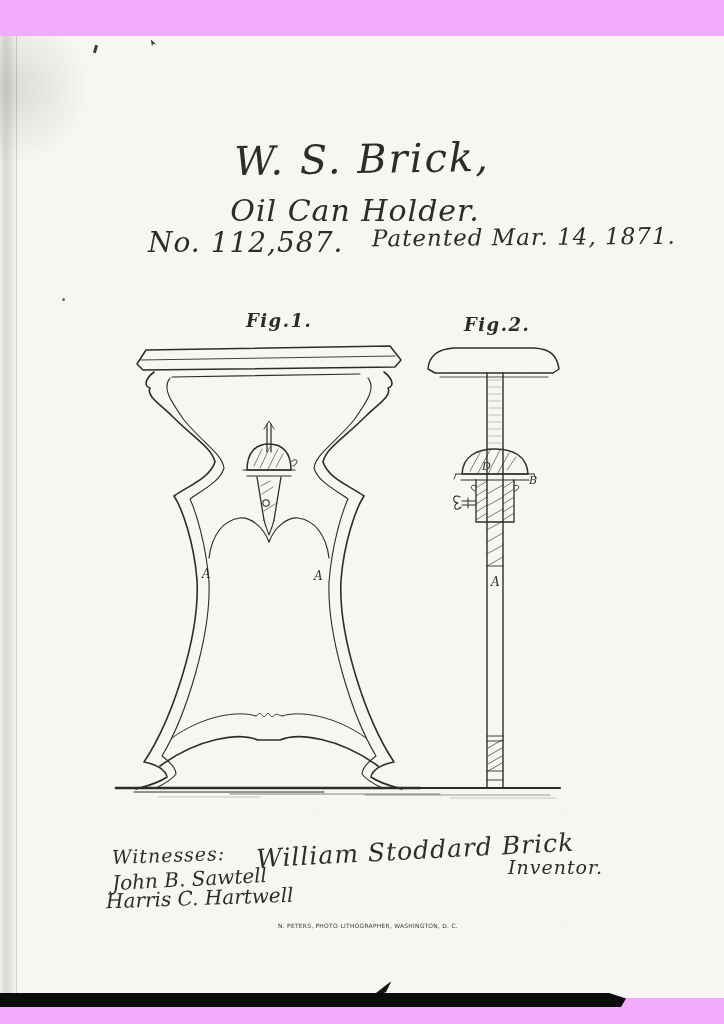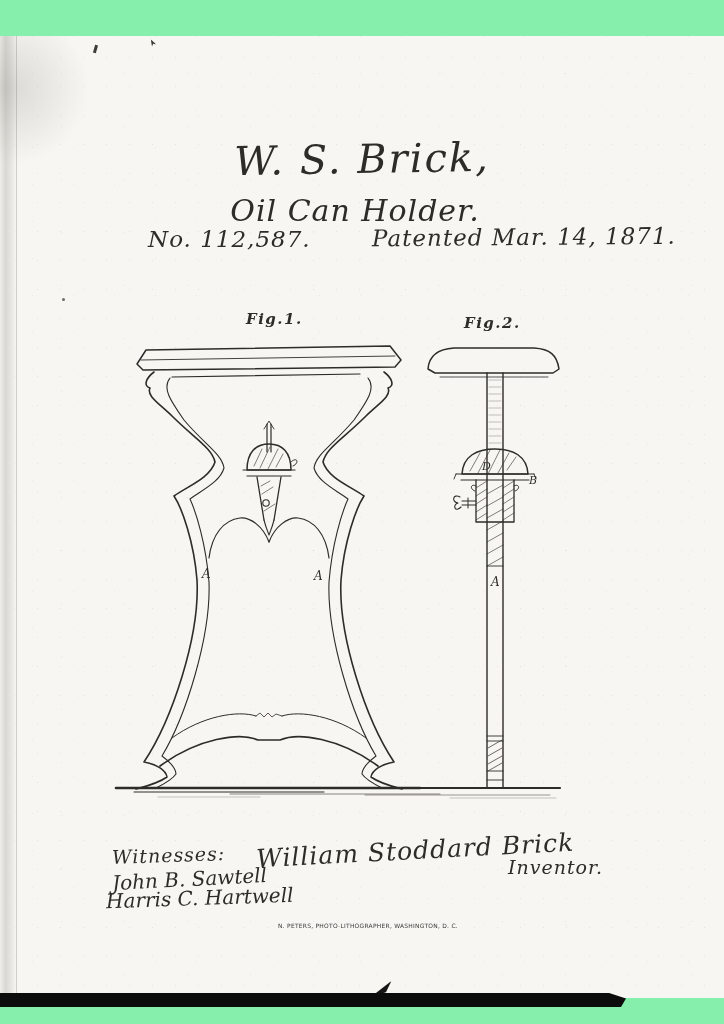--- a/index.html
+++ b/index.html
@@ -1,18 +1,18 @@
 <!DOCTYPE html>
 <html><head>
 <meta charset="utf-8">
 <style>
   html,body{margin:0;padding:0;background:#ffffff;}
   .page{
     position:relative;width:724px;height:1024px;overflow:hidden;
-    background-color:#86efac;
+    background-color:#f0abfc;
     font-family:"DejaVu Serif", serif;
     color:#2e2c29;
   }
   .paper{
     position:absolute;left:0;top:36px;width:724px;height:962px;
     background-color:#f7f6f3;
     background-image:
       radial-gradient(circle, rgba(60,60,55,.10) 0.6px, transparent 1px),
       radial-gradient(circle, rgba(60,60,55,.07) 0.5px, transparent 1px),
       radial-gradient(circle, rgba(60,60,55,.05) 0.7px, transparent 1.1px);
@@ -42,27 +42,27 @@
   }
   .name-script{
     position:absolute;left:0;top:136px;width:724px;text-align:center;
     font-size:40px;font-style:italic;letter-spacing:2px;transform:rotate(-1deg);
   }
   .doc-title{
     position:absolute;left:0;top:193px;width:710px;text-align:center;
     font-size:30px;font-style:italic;letter-spacing:1px;
   }
   .pat-no{
-    position:absolute;left:148px;top:226px;font-size:23px;font-style:italic;letter-spacing:1px;
+    position:absolute;left:148px;top:226px;font-size:28px;font-style:italic;letter-spacing:1px;
   }
   .pat-date{
     position:absolute;left:372px;top:224px;font-size:23px;font-style:italic;letter-spacing:1px;transform:rotate(-0.5deg);
   }
   .figcap{
-    position:absolute;font-size:15px;font-weight:bold;font-style:italic;letter-spacing:1.5px;
+    position:absolute;font-size:18px;font-weight:bold;font-style:italic;letter-spacing:1.5px;
   }
   .figcap.f1{left:246px;top:310px;}
   .figcap.f2{left:464px;top:314px;text-align:center;}
   .drawing{position:absolute;left:110px;top:336px;}
   .witnesses-label{position:absolute;left:112px;top:844px;font-size:19px;font-style:italic;letter-spacing:1px;transform:rotate(-2deg);}
   .witness1{position:absolute;left:112px;top:867px;font-size:20px;font-style:italic;transform:rotate(-3deg);}
   .witness2{position:absolute;left:106px;top:886px;font-size:20px;font-style:italic;transform:rotate(-2deg);}
   .inv-sig{position:absolute;left:256px;top:836px;font-size:25px;font-style:italic;letter-spacing:1px;transform:rotate(-3deg);}
   .inv-label{position:absolute;left:487px;top:856px;font-size:19px;font-style:italic;letter-spacing:1px;margin-left:21px;}
   .imprint{

